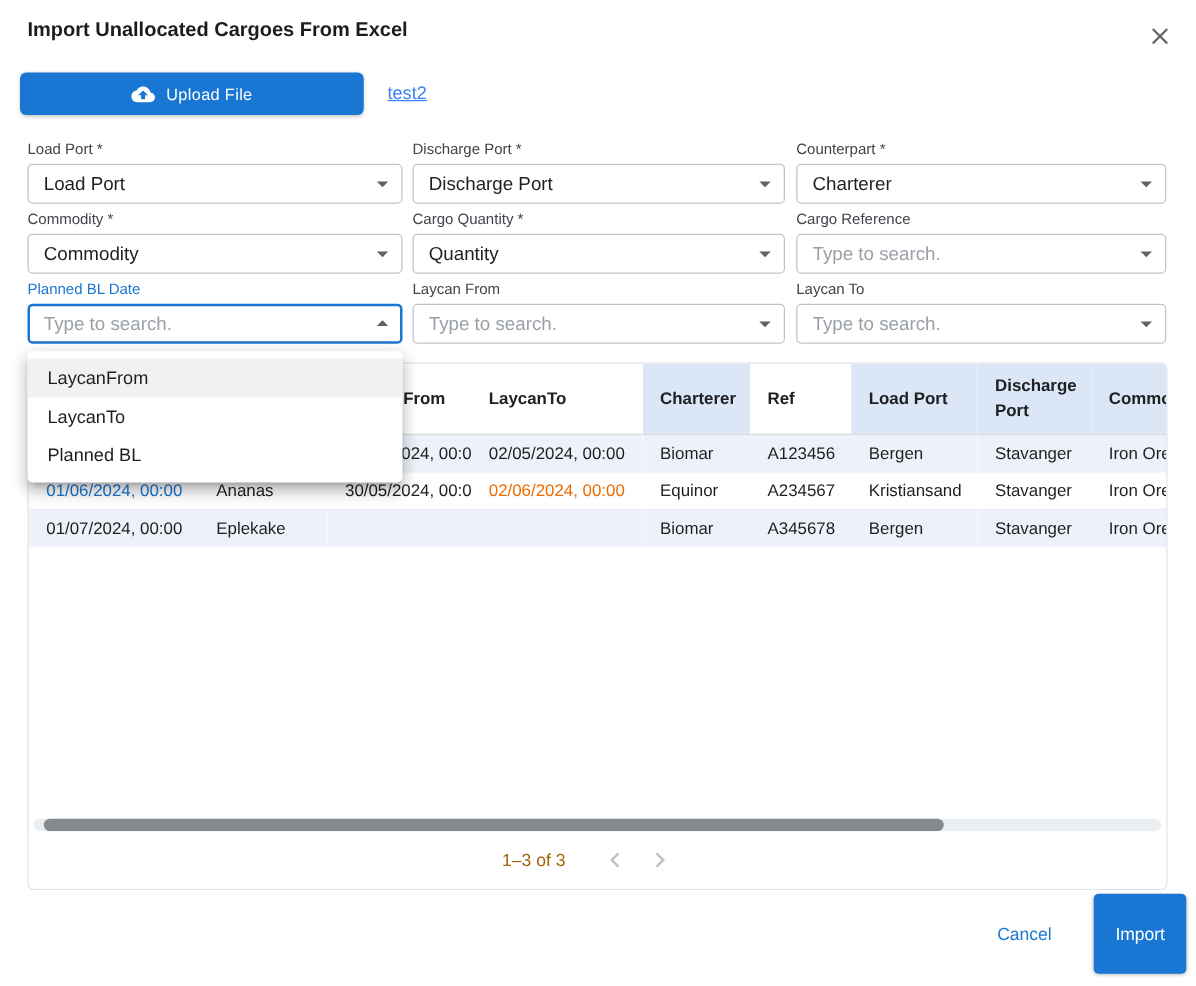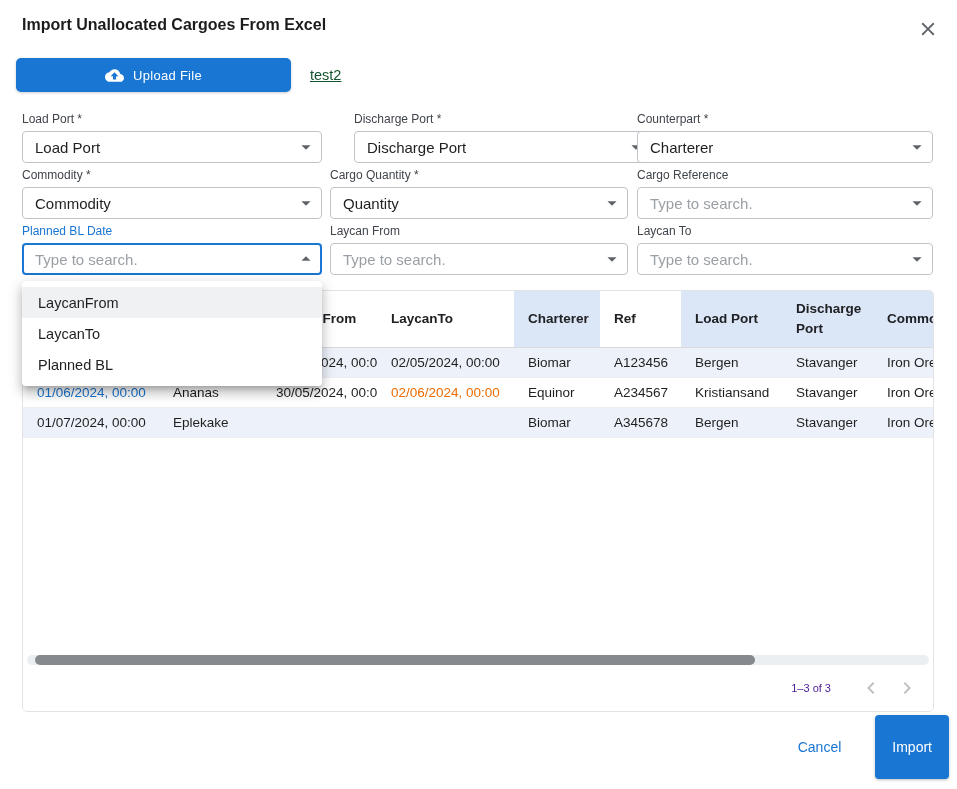--- a/index.html
+++ b/index.html
@@ -28,27 +28,27 @@
   .upload-btn {
     position: absolute; left: 16px; top: 58px; width: 275px; height: 34px;
     background: #1976d2; border: none; border-radius: 5px; cursor: pointer;
     color: #fff; font-family: inherit; font-size: 13px; font-weight: 500; letter-spacing: .3px;
     display: flex; align-items: center; justify-content: center; gap: 9px;
     box-shadow: 0 1px 3px rgba(0,0,0,0.2);
   }
   .upload-btn svg { width: 19px; height: 19px; fill: #ffffff; }
   .upload-filename {
     position: absolute; left: 310px; top: 58px; height: 34px;
-    display: flex; align-items: center; font-size: 14.5px; color: #14532d; text-decoration: underline;
+    display: flex; align-items: center; font-size: 14.5px; color: #3b82f6; text-decoration: underline;
   }
 
   
   .field { position: absolute; }
   .f0 { left: 22px;  top: 112px; width: 300px; }
-  .f1 { left: 330px; top: 112px; width: 298px; margin-left: 24px; }
+  .f1 { left: 330px; top: 112px; width: 298px; }
   .f2 { left: 637px; top: 112px; width: 296px; }
   .f3 { left: 22px;  top: 168px; width: 300px; }
   .f4 { left: 330px; top: 168px; width: 298px; }
   .f5 { left: 637px; top: 168px; width: 296px; }
   .f6 { left: 22px;  top: 224px; width: 300px; }
   .f7 { left: 330px; top: 224px; width: 298px; }
   .f8 { left: 637px; top: 224px; width: 296px; }
   .f-label {
     display: block; font-size: 12px; line-height: 14px; color: #40454b; margin-bottom: 5px;
   }
@@ -94,22 +94,22 @@
     background: #eceff1; border-radius: 6px;
   }
   .hscroll-thumb {
     position: absolute; left: 8px; top: 0; width: 720px; height: 10px;
     background: #868a8f; border-radius: 6px; cursor: grab;
   }
 
   
   .pagination {
     position: absolute; left: 0; right: 0; bottom: 0; height: 46px;
-    display: flex; align-items: center; justify-content: flex-end;
-    padding-right: 8px; font-size: 11px; color: #4c1d95; background: #fff;
+    display: flex; align-items: center; justify-content: center;
+    padding-right: 8px; font-size: 14px; color: #a16207; background: #fff;
   }
   .pagination .range { margin-right: 22px; }
   .pg-btn { width: 36px; height: 36px; border: none; background: none; display: flex; align-items: center; justify-content: center; }
   .pg-btn svg { width: 24px; height: 24px; fill: #bfc2c5; }
 
   
   .popup {
     position: absolute; left: 22px; top: 281px; width: 300px; z-index: 20;
     background: #fff; border-radius: 4px; padding: 6px 0;
     box-shadow: 0 5px 5px -3px rgba(0,0,0,.2), 0 8px 10px 1px rgba(0,0,0,.14), 0 3px 14px 2px rgba(0,0,0,.12);

